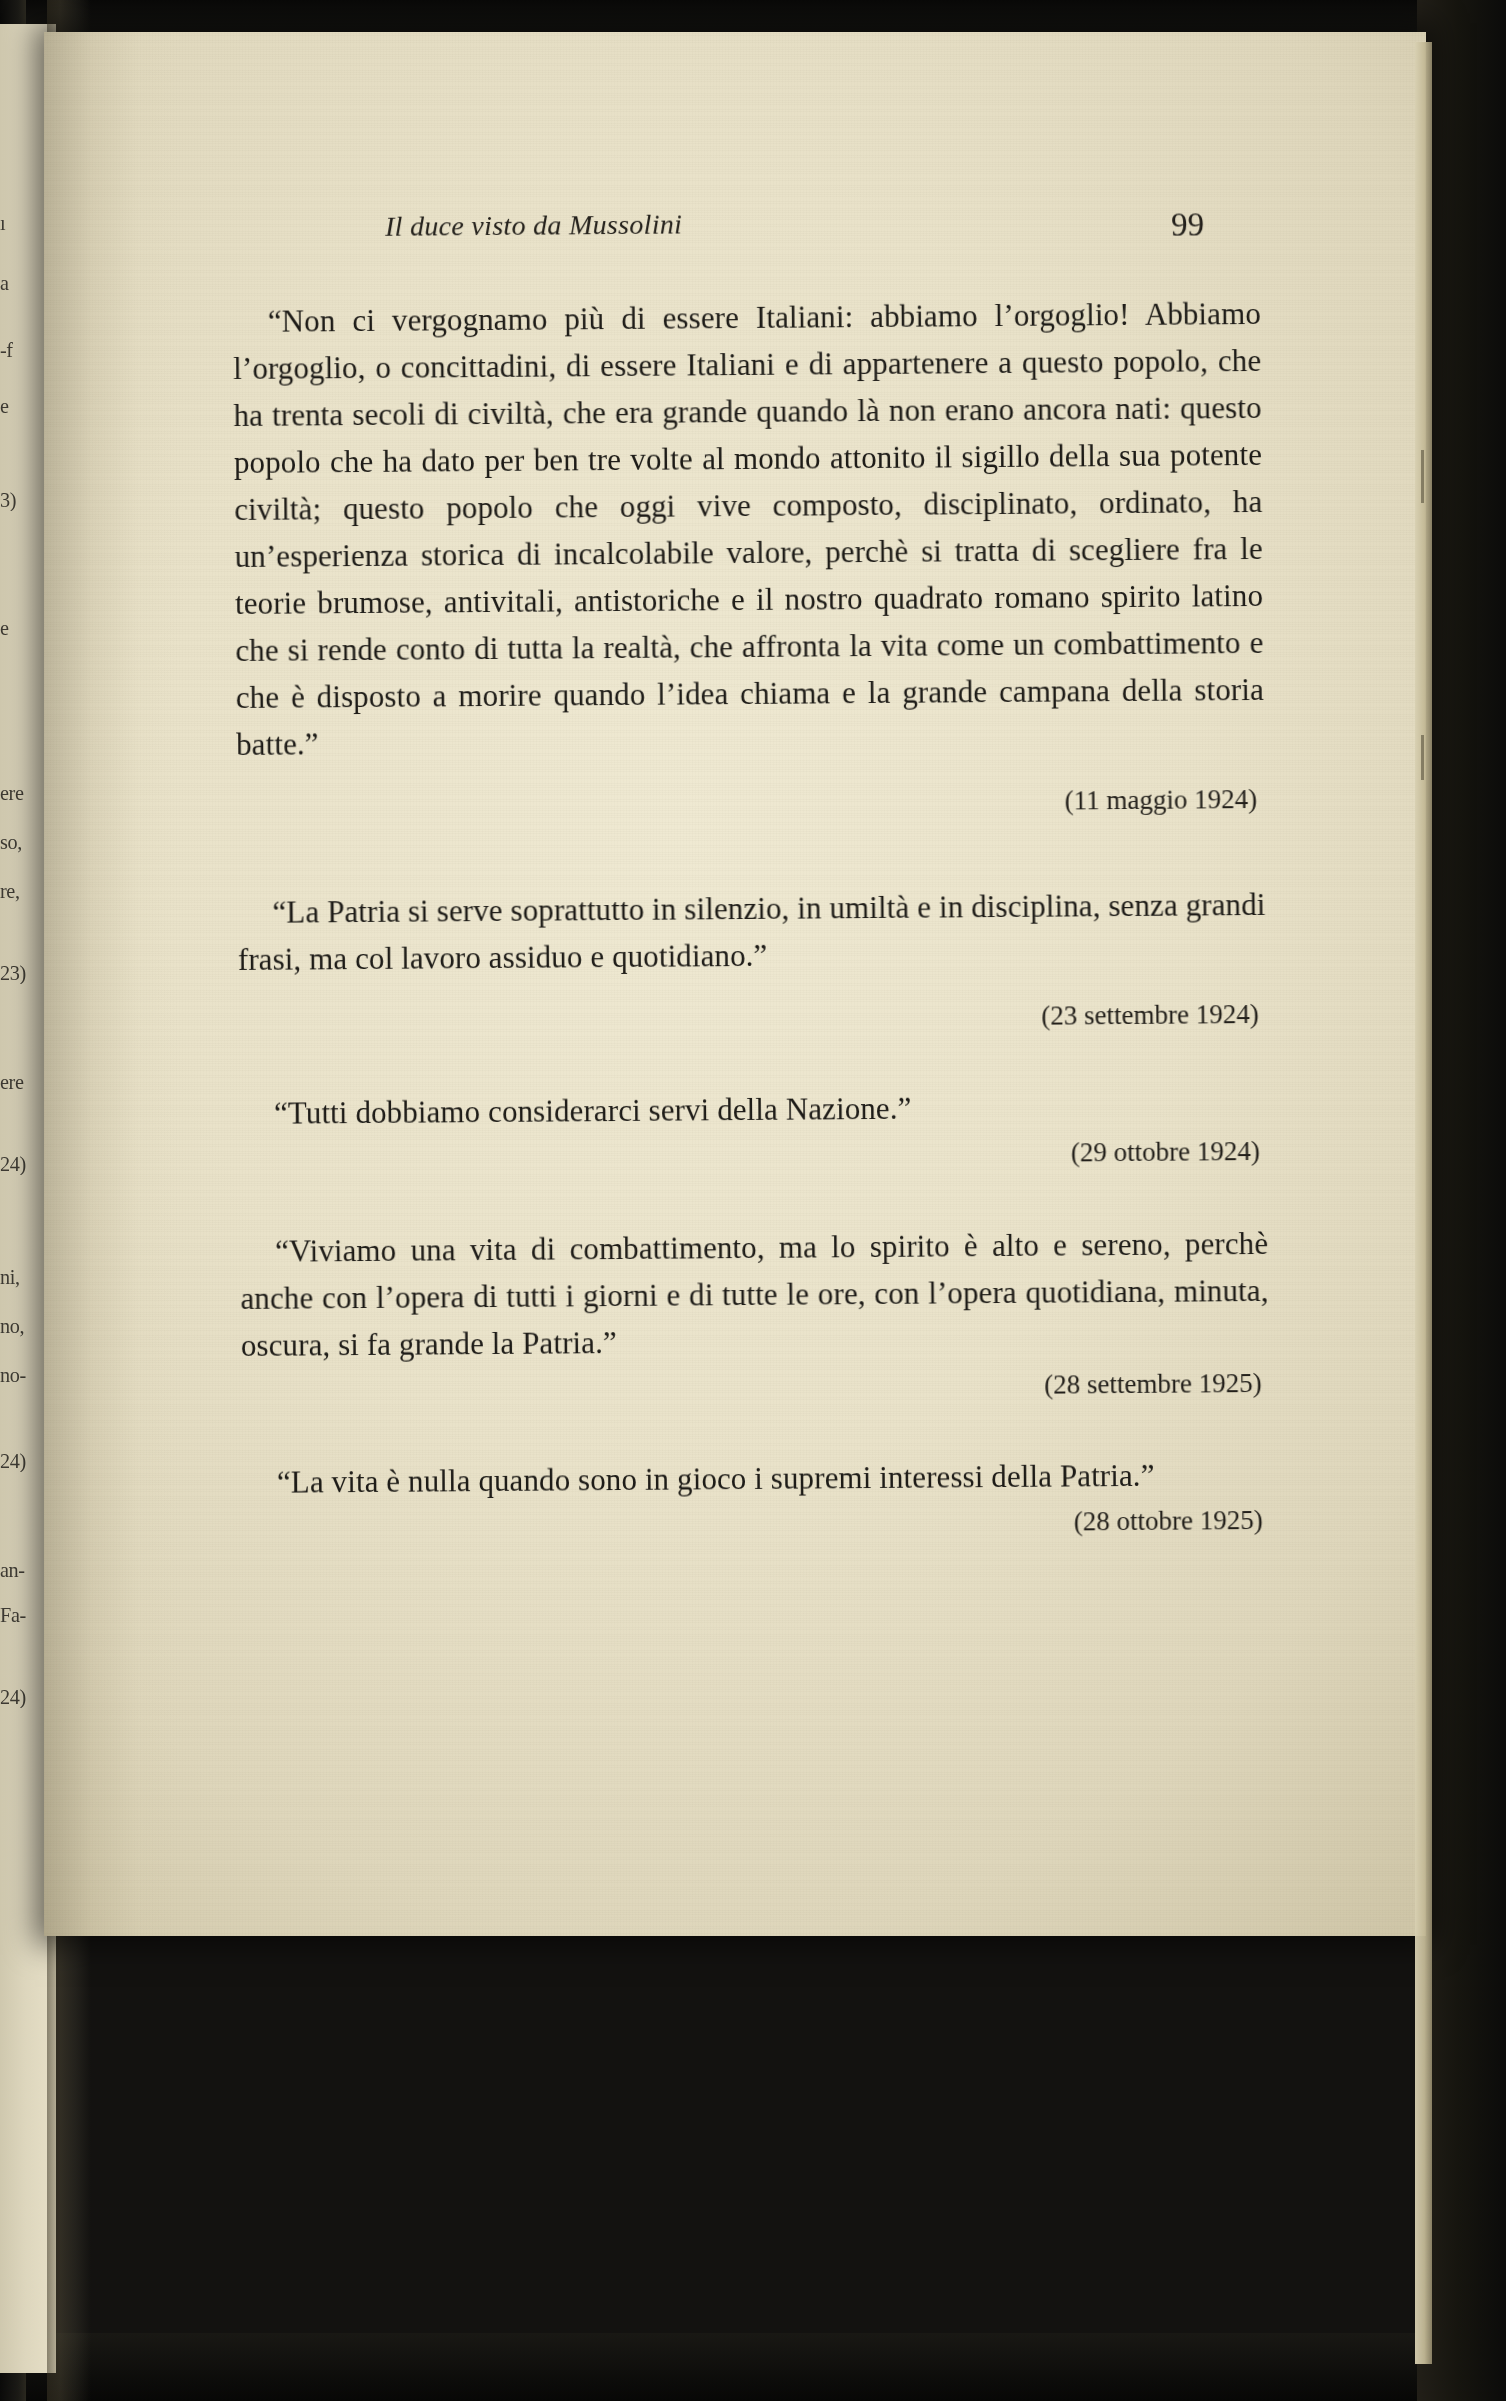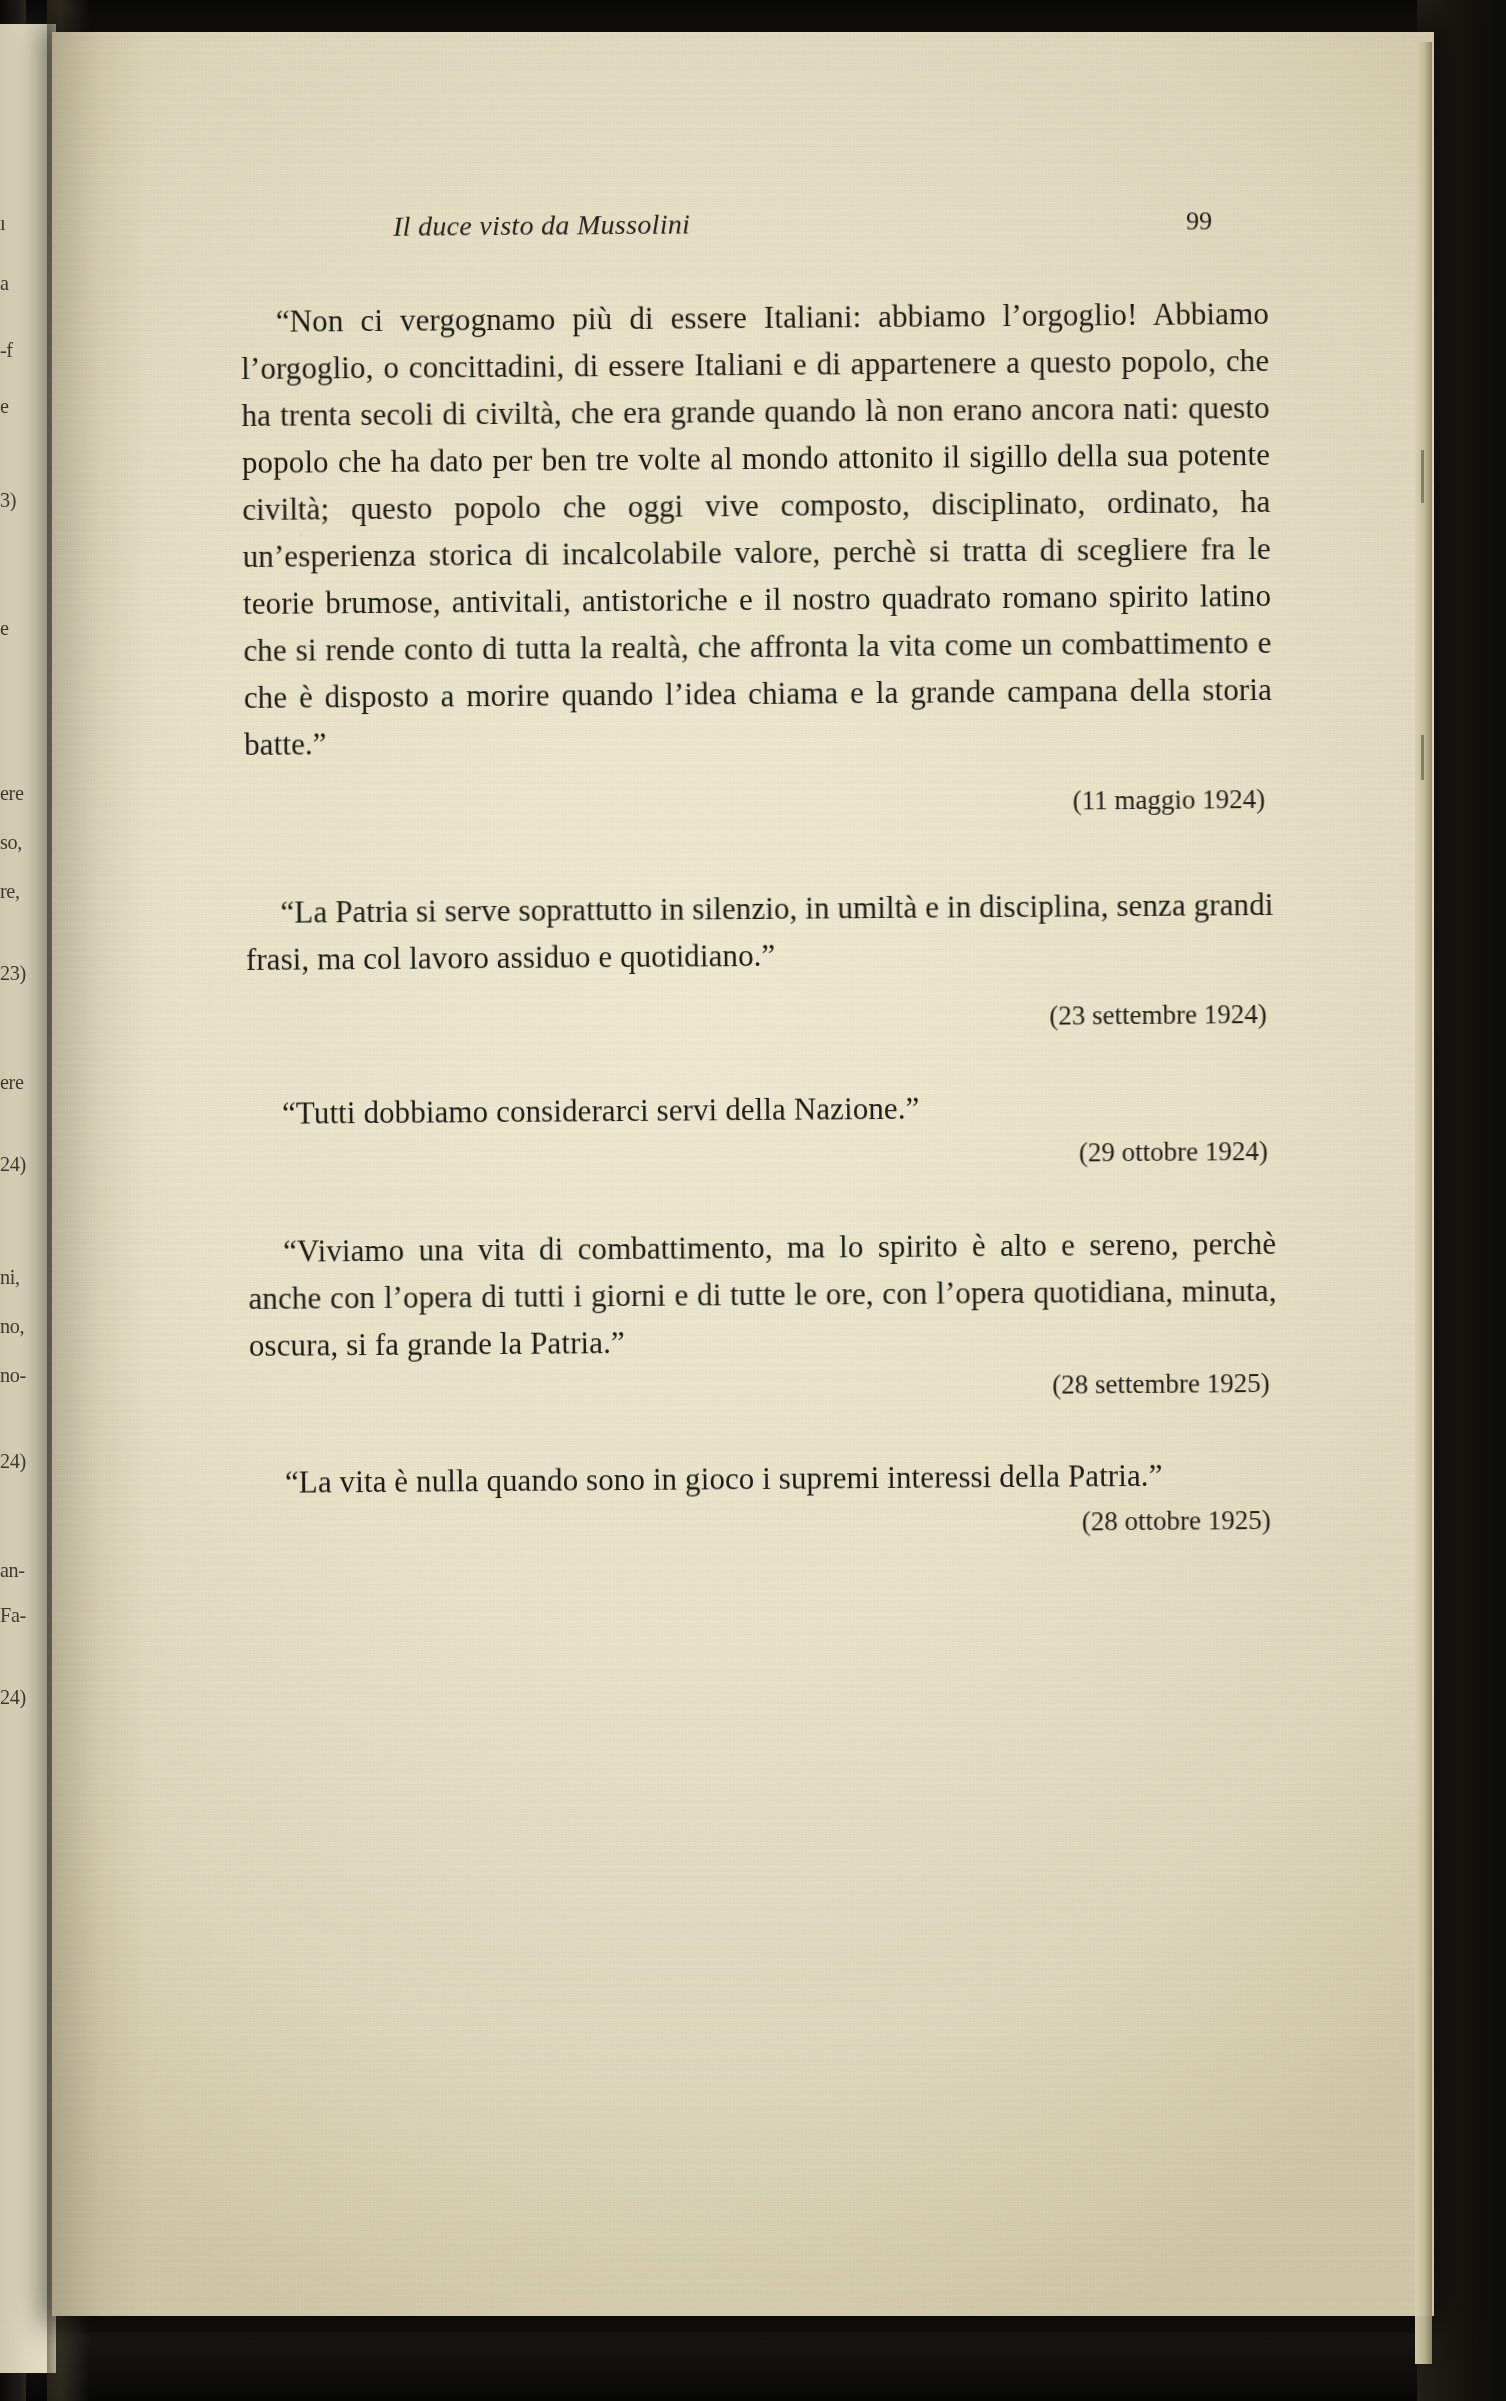--- a/index.html
+++ b/index.html
@@ -85,25 +85,24 @@
       rgba(0,0,0,0) 100%);
     pointer-events: none;
   }
 
   
   #page {
     position: absolute;
     left: 44px;
     top: 31.5px;
     width: 1382px;
-    height: 2284px;
+    height: 1904px;
     background:
       radial-gradient(ellipse 1126px 1426px at 46% 42%, #efe9d2 0%, #e9e2c9 46%, #ded6bb 78%, #cfc6a8 100%);
     box-shadow: 0 0 28.5px 9px rgba(0,0,0,0.55);
-    margin-left: 8px;
   }
   
   #page::before {
     content: "";
     position: absolute; inset: 0;
     background-image:
       repeating-linear-gradient(0deg, rgba(120,112,88,0.030) 0 0.8px, rgba(255,255,255,0) 0.8px 2.3px),
       repeating-linear-gradient(90deg, rgba(120,112,88,0.024) 0 0.8px, rgba(255,255,255,0) 0.8px 3px),
       radial-gradient(circle at 18% 22%, rgba(150,140,105,0.07) 0 1.5px, rgba(0,0,0,0) 2.3px),
       radial-gradient(circle at 72% 64%, rgba(150,140,105,0.06) 0 1.5px, rgba(0,0,0,0) 2.3px);
@@ -161,21 +160,21 @@
     font-style: italic;
     font-size: 28px;
     letter-spacing: 0.3px;
     color: #23201b;
     white-space: nowrap;
   }
   .running-head .head-folio {
     position: absolute;
     right: 56px;
     top: 1.5px;
-    font-size: 26px;
+    font-size: 33px;
     color: #23201b;
   }
 
   .quote-block {
     margin: 0 0 7.5px 0;
   }
   .quote-para {
     margin: 0;
     font-size: 31px;
     line-height: 47px;

